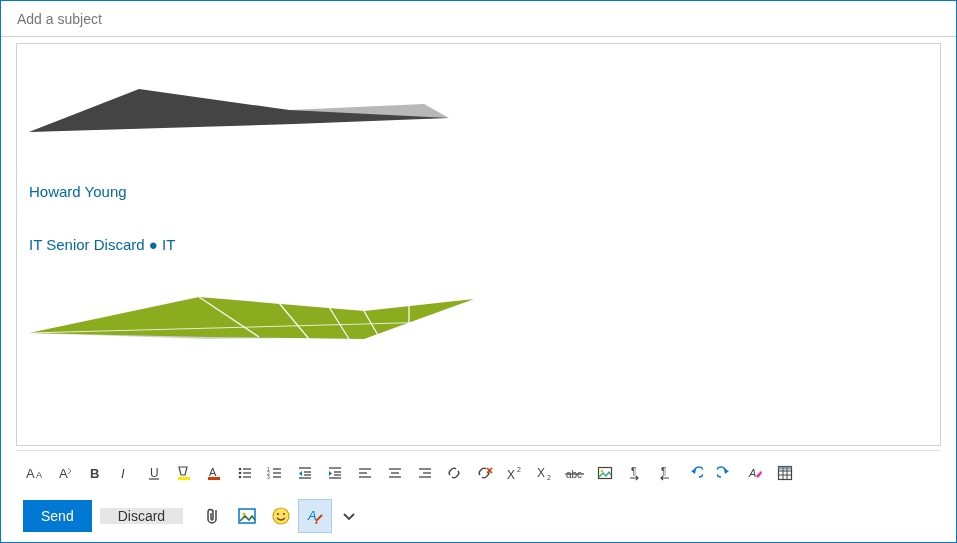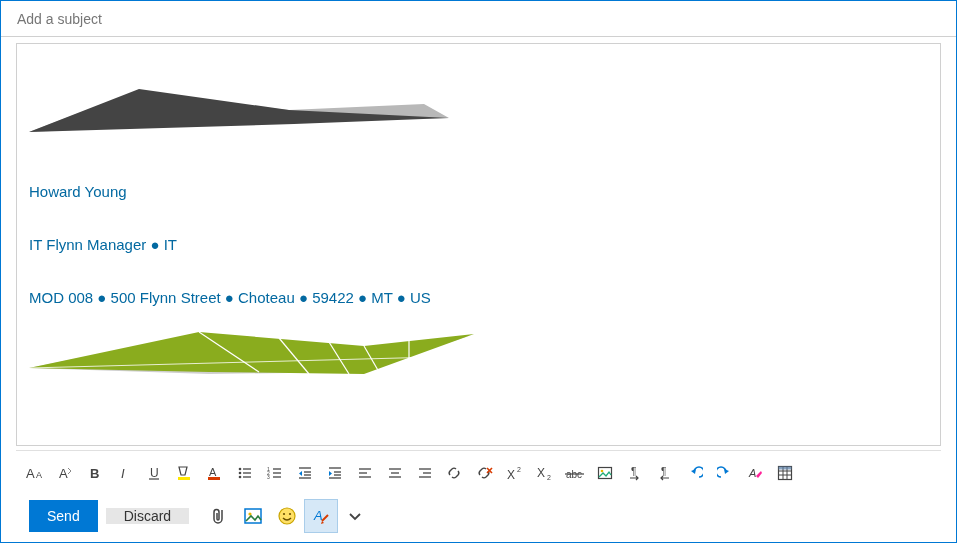--- a/index.html
+++ b/index.html
@@ -69,21 +69,21 @@
     display: flex;
     align-items: center;
     justify-content: center;
     color: #444;
     cursor: pointer;
     font-family: "Segoe UI", Arial, sans-serif;
   }
   .fmt-btn svg { display: block; }
   .bottom-bar {
     position: absolute;
-    left: 28px;
+    left: 22px;
     right: 15px;
     bottom: 10px;
     height: 32px;
     display: flex;
     align-items: center;
     gap: 8px;
   }
   .btn-send {
     background: #0078d4;
     color: #fff;
@@ -132,22 +132,21 @@
 
 <div class="body-area">
   <div class="sig-content">
     <div class="sig-img">
       <svg width="440" height="90" viewBox="0 0 440 90">
         <polygon points="0,78 100,40 260,56 395,50 420,64 265,66" fill="#b8b8b8"></polygon>
         <polygon points="0,78 110,35 260,56 420,64 265,70" fill="#444444"></polygon>
       </svg>
     </div>
     <p class="sig-line sig-name">Howard Young</p>
-    <p class="sig-line sig-title">IT Flynn Manager ● IT</p>
-    <p class="sig-line sig-addr">MOD 008 ● 500 Flynn Street ● Choteau ● 59422 ● MT ● US</p>
+    <p class="sig-line sig-title">IT Senior Discard ● IT</p>
     <div>
       <svg width="450" height="70" viewBox="0 0 450 70">
         <polygon points="0,44 160,12 330,26 440,12 330,48 180,50" fill="#cfcfcf"></polygon>
         <polygon points="0,44 170,8 335,22 445,10 335,50 180,48" fill="#8aac1e"></polygon>
         <line x1="170" y1="8" x2="230" y2="48" stroke="#ffffff" stroke-width="1.2"></line>
         <line x1="250" y1="14" x2="280" y2="50" stroke="#ffffff" stroke-width="1.2"></line>
         <line x1="300" y1="18" x2="320" y2="50" stroke="#ffffff" stroke-width="1.2"></line>
         <line x1="335" y1="22" x2="350" y2="48" stroke="#ffffff" stroke-width="1.2"></line>
         <line x1="380" y1="16" x2="380" y2="44" stroke="#ffffff" stroke-width="1.2"></line>
         <line x1="0" y1="44" x2="445" y2="32" stroke="#ffffff" stroke-width="0.8"></line>

